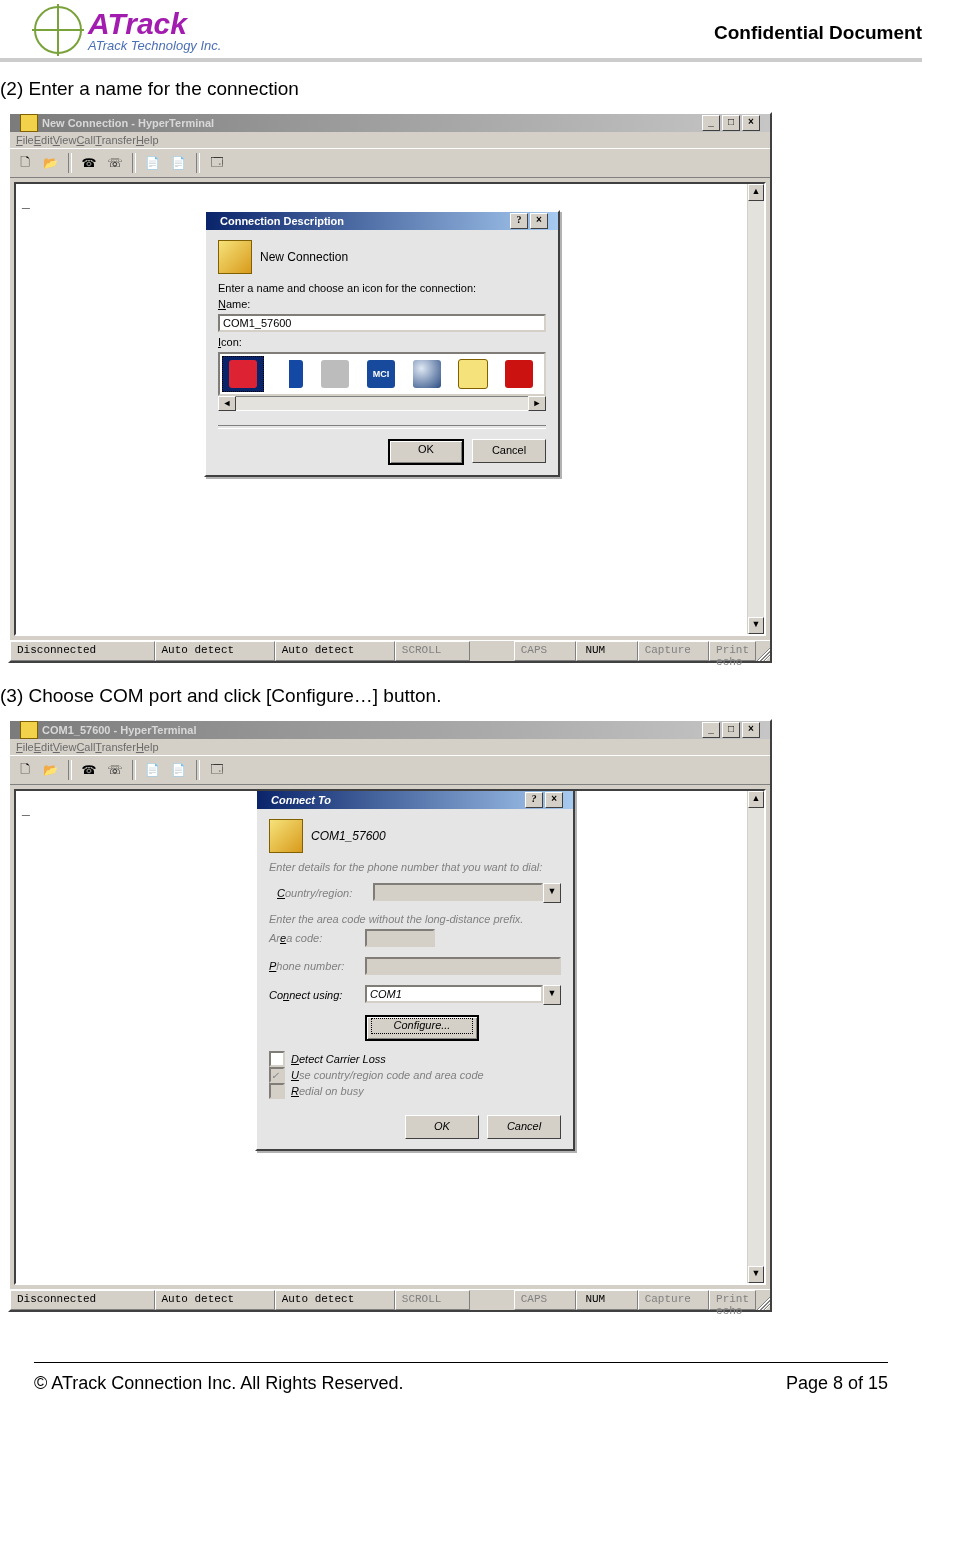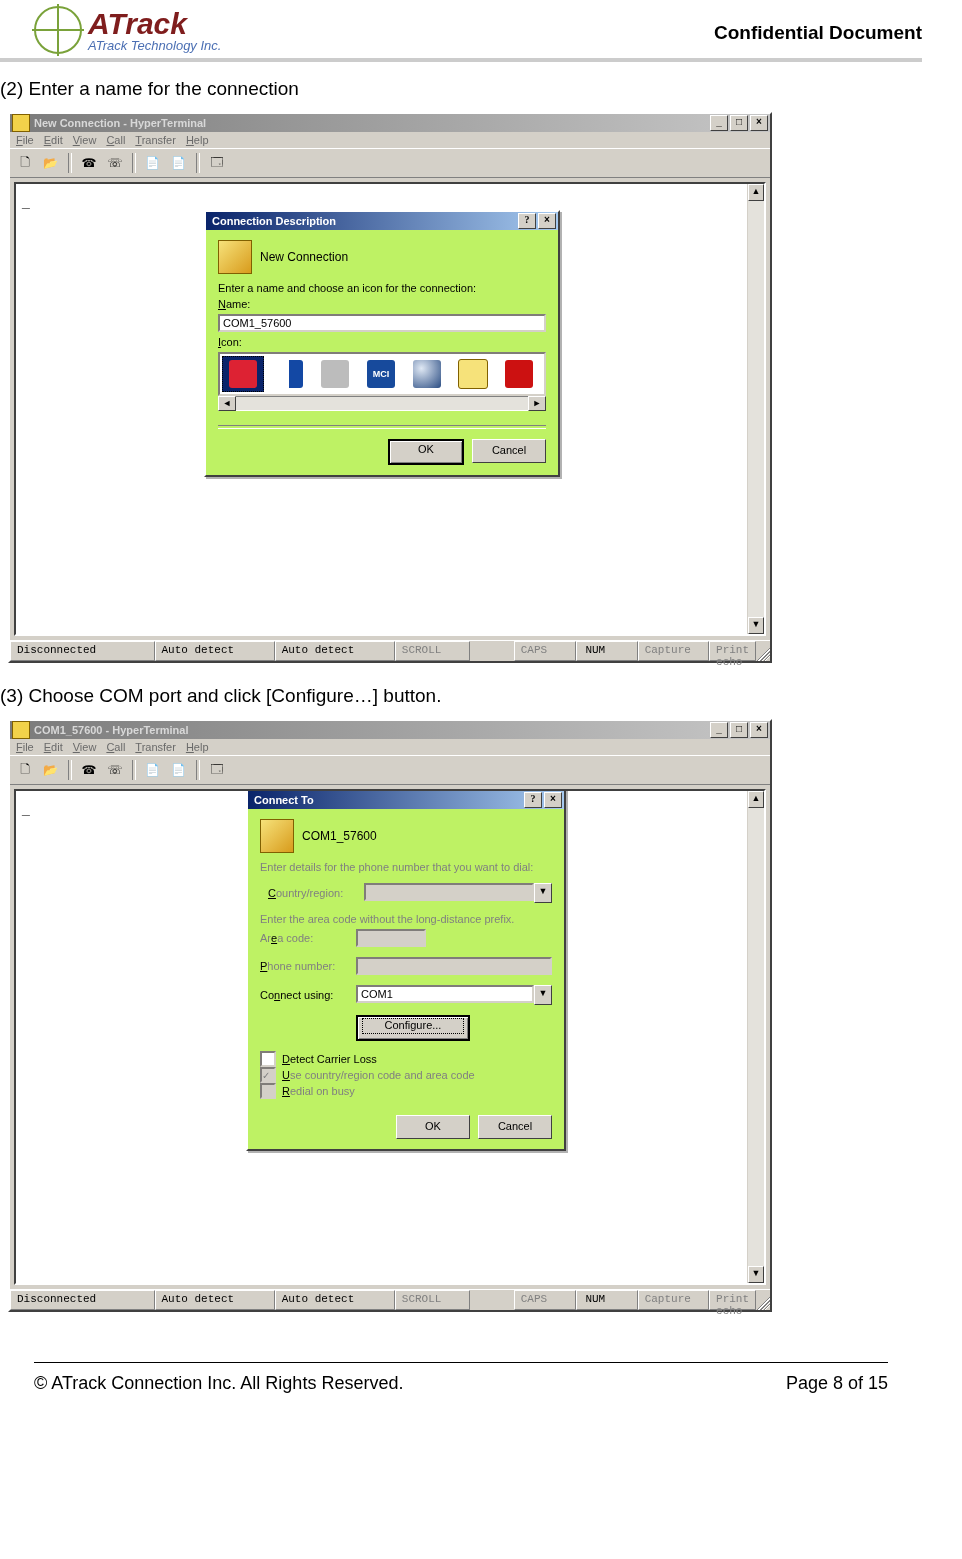--- a/index.html
+++ b/index.html
@@ -31,21 +31,21 @@
     border: 2px solid #7aa23a;
     border-radius: 50%;
     position: relative;
   }
   .logo-mark::before, .logo-mark::after {
     content: ""; position: absolute; background: #7aa23a;
   }
   .logo-mark::before { left: 50%; top: -4px; width: 2px; height: 52px; margin-left:-1px;}
   .logo-mark::after  { top: 50%; left: -4px; height: 2px; width: 52px; margin-top:-1px;}
   .logo-text { line-height: 1; }
-  .logo-text .brand { font-size: 30px; font-weight: bold; color: #7f1d1d; font-style: italic;}
+  .logo-text .brand { font-size: 30px; font-weight: bold; color: #a21caf; font-style: italic;}
   .logo-text .sub   { font-size: 13px; color: #4b6fb3; font-style: italic; }
   .confidential {
     font-size: 19px;
     font-weight: bold;
     color: #000;
     padding-bottom: 10px;
   }
 
   
   .step-caption {
@@ -65,41 +65,41 @@
     border-right-color: #404040; border-bottom-color: #404040;
     position: relative;
     margin: 0 0 22px 8px;
     width: 760px;
   }
   .titlebar {
     height: 18px;
     background: linear-gradient(90deg,#0a246a,#a6caf0);
     display: flex; align-items: center;
     color: #fff; font-weight: bold;
-    padding: 0 2px;
+    padding: 0 10px;
   }
   .titlebar.inactive { background: linear-gradient(90deg,#7b7b7b,#c6c6c6); color:#d8d8d8;}
   .titlebar .ticon {
     width: 16px; height: 16px; margin-right: 4px;
     background: #f2d24a; border:1px solid #806000;
   }
   .titlebar .ttext { flex:1; font-size:11px; white-space:nowrap; overflow:hidden;}
   .titlebar .tbtns { display:flex; gap:0;}
   .titlebar .tbtn {
     width:16px; height:14px;
     background:#d4d0c8;
     border:1px solid #fff;
     border-right-color:#404040; border-bottom-color:#404040;
     font-size:10px; font-weight:bold; line-height:11px; text-align:center;
     color:#000; margin-left:2px;
   }
   .titlebar .tbtn.qmark { font-family: serif; }
 
   .menubar {
-    display:flex; gap:10px; padding:2px 6px;
+    display:flex; gap:0; padding:2px 6px;
     background:#d4d0c8; color:#6a6a6a;
   }
   .menubar span { font-size:11px; }
   .menubar .ul { text-decoration: underline; }
 
   .toolbar {
     display:flex; align-items:center; gap:4px;
     padding:3px 4px;
     border-top:1px solid #fff; border-bottom:1px solid #808080;
     background:#d4d0c8;
@@ -142,21 +142,21 @@
   .scrollbar-v .arrow.down { position:absolute; bottom:0; left:0; right:0;}
 
   .caret {
     position:absolute; left:6px; top:10px;
     font-weight:bold; font-size:14px;
   }
 
   
   .dialog {
     position:absolute;
-    background:#bef264;
+    background:#e5e5e5;
     border:2px solid #d4d0c8;
     border-top-color:#fff; border-left-color:#fff;
     border-right-color:#404040; border-bottom-color:#404040;
     box-shadow: 2px 2px 0 rgba(0,0,0,.3);
   }
   .dialog .body { padding:10px 12px 10px 12px; }
   .dialog .row  { margin:4px 0; }
   .dialog .hdr  { display:flex; align-items:center; gap:8px; margin-bottom:8px;}
   .dialog .hdr .dicon {
     width:32px; height:32px;
@@ -444,21 +444,21 @@
       <div class="tb">🗔</div>
     </div>
 
     <div class="client short">
       <div class="caret">_</div>
       <div class="scrollbar-v">
         <div class="arrow">▲</div>
         <div class="arrow down">▼</div>
       </div>
 
-      <div class="dialog" style="left:230px; top:-2px; width:316px;">
+      <div class="dialog" style="left:239px; top:-2px; width:316px;font-style:italic;">
         <div class="titlebar">
           <div class="ttext" style="padding-left:4px;">Connect To</div>
           <div class="tbtns">
             <div class="tbtn qmark">?</div>
             <div class="tbtn">×</div>
           </div>
         </div>
         <div class="body">
           <div class="hdr">
             <div class="dicon"></div>

